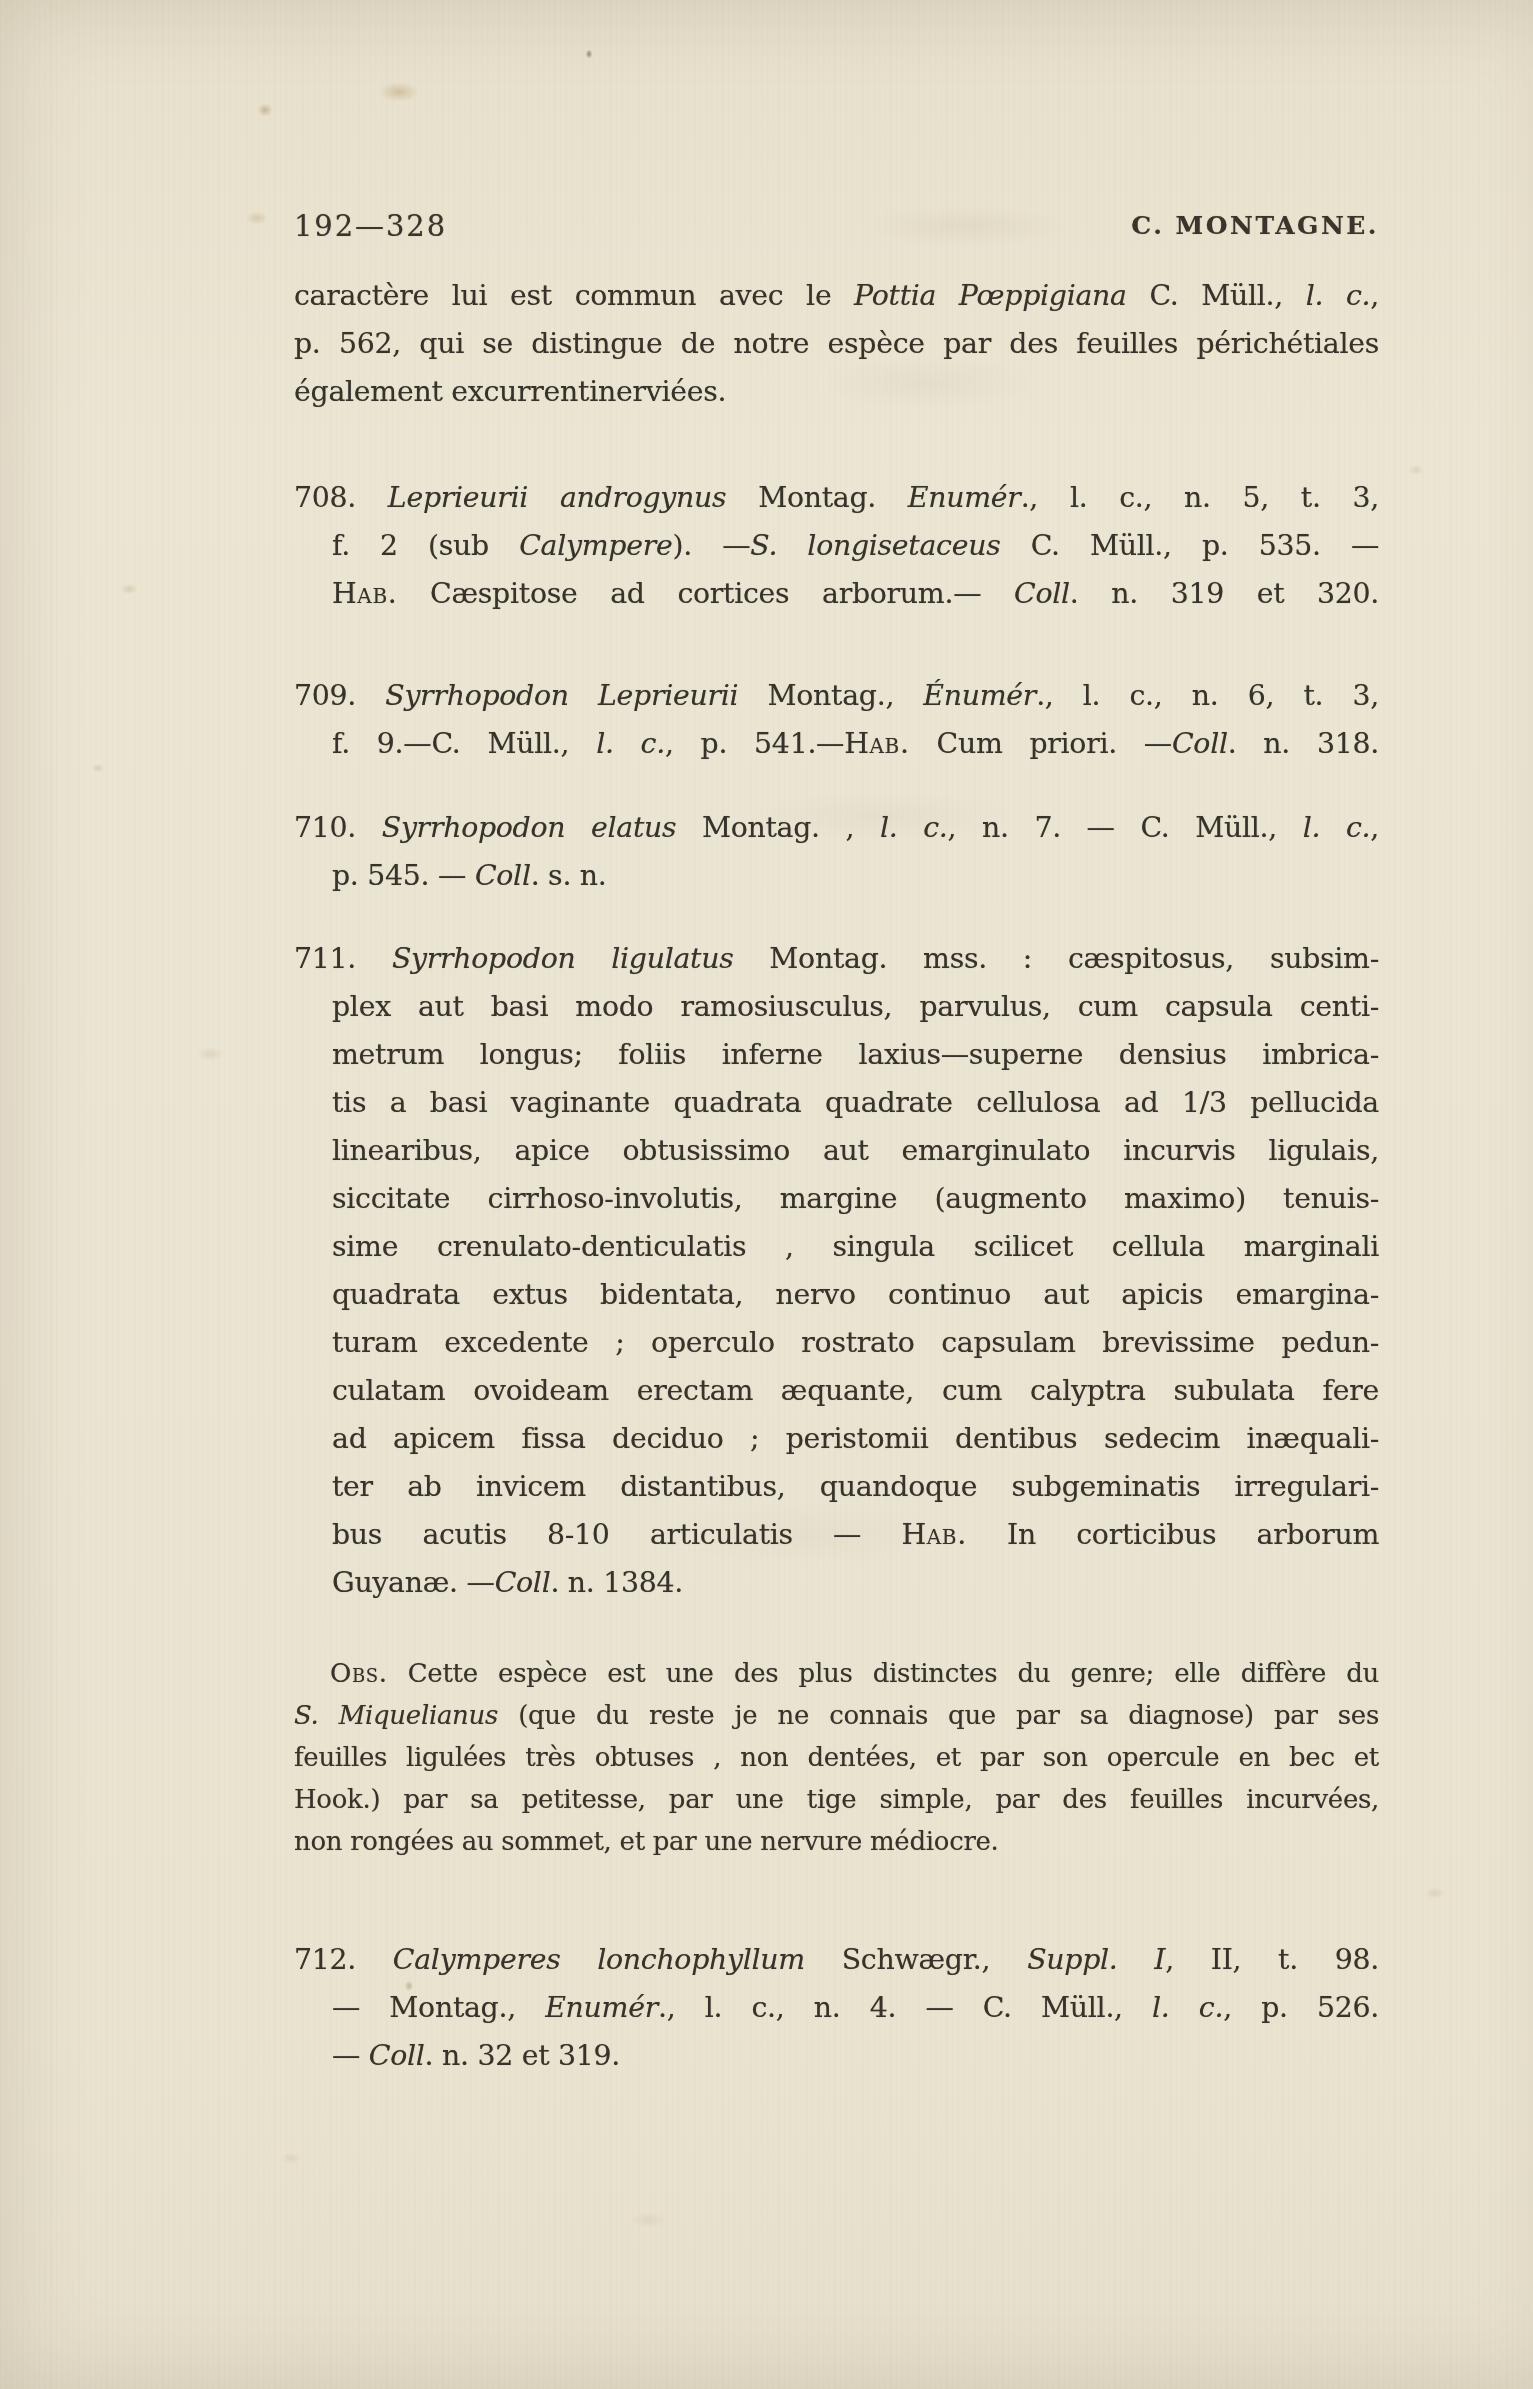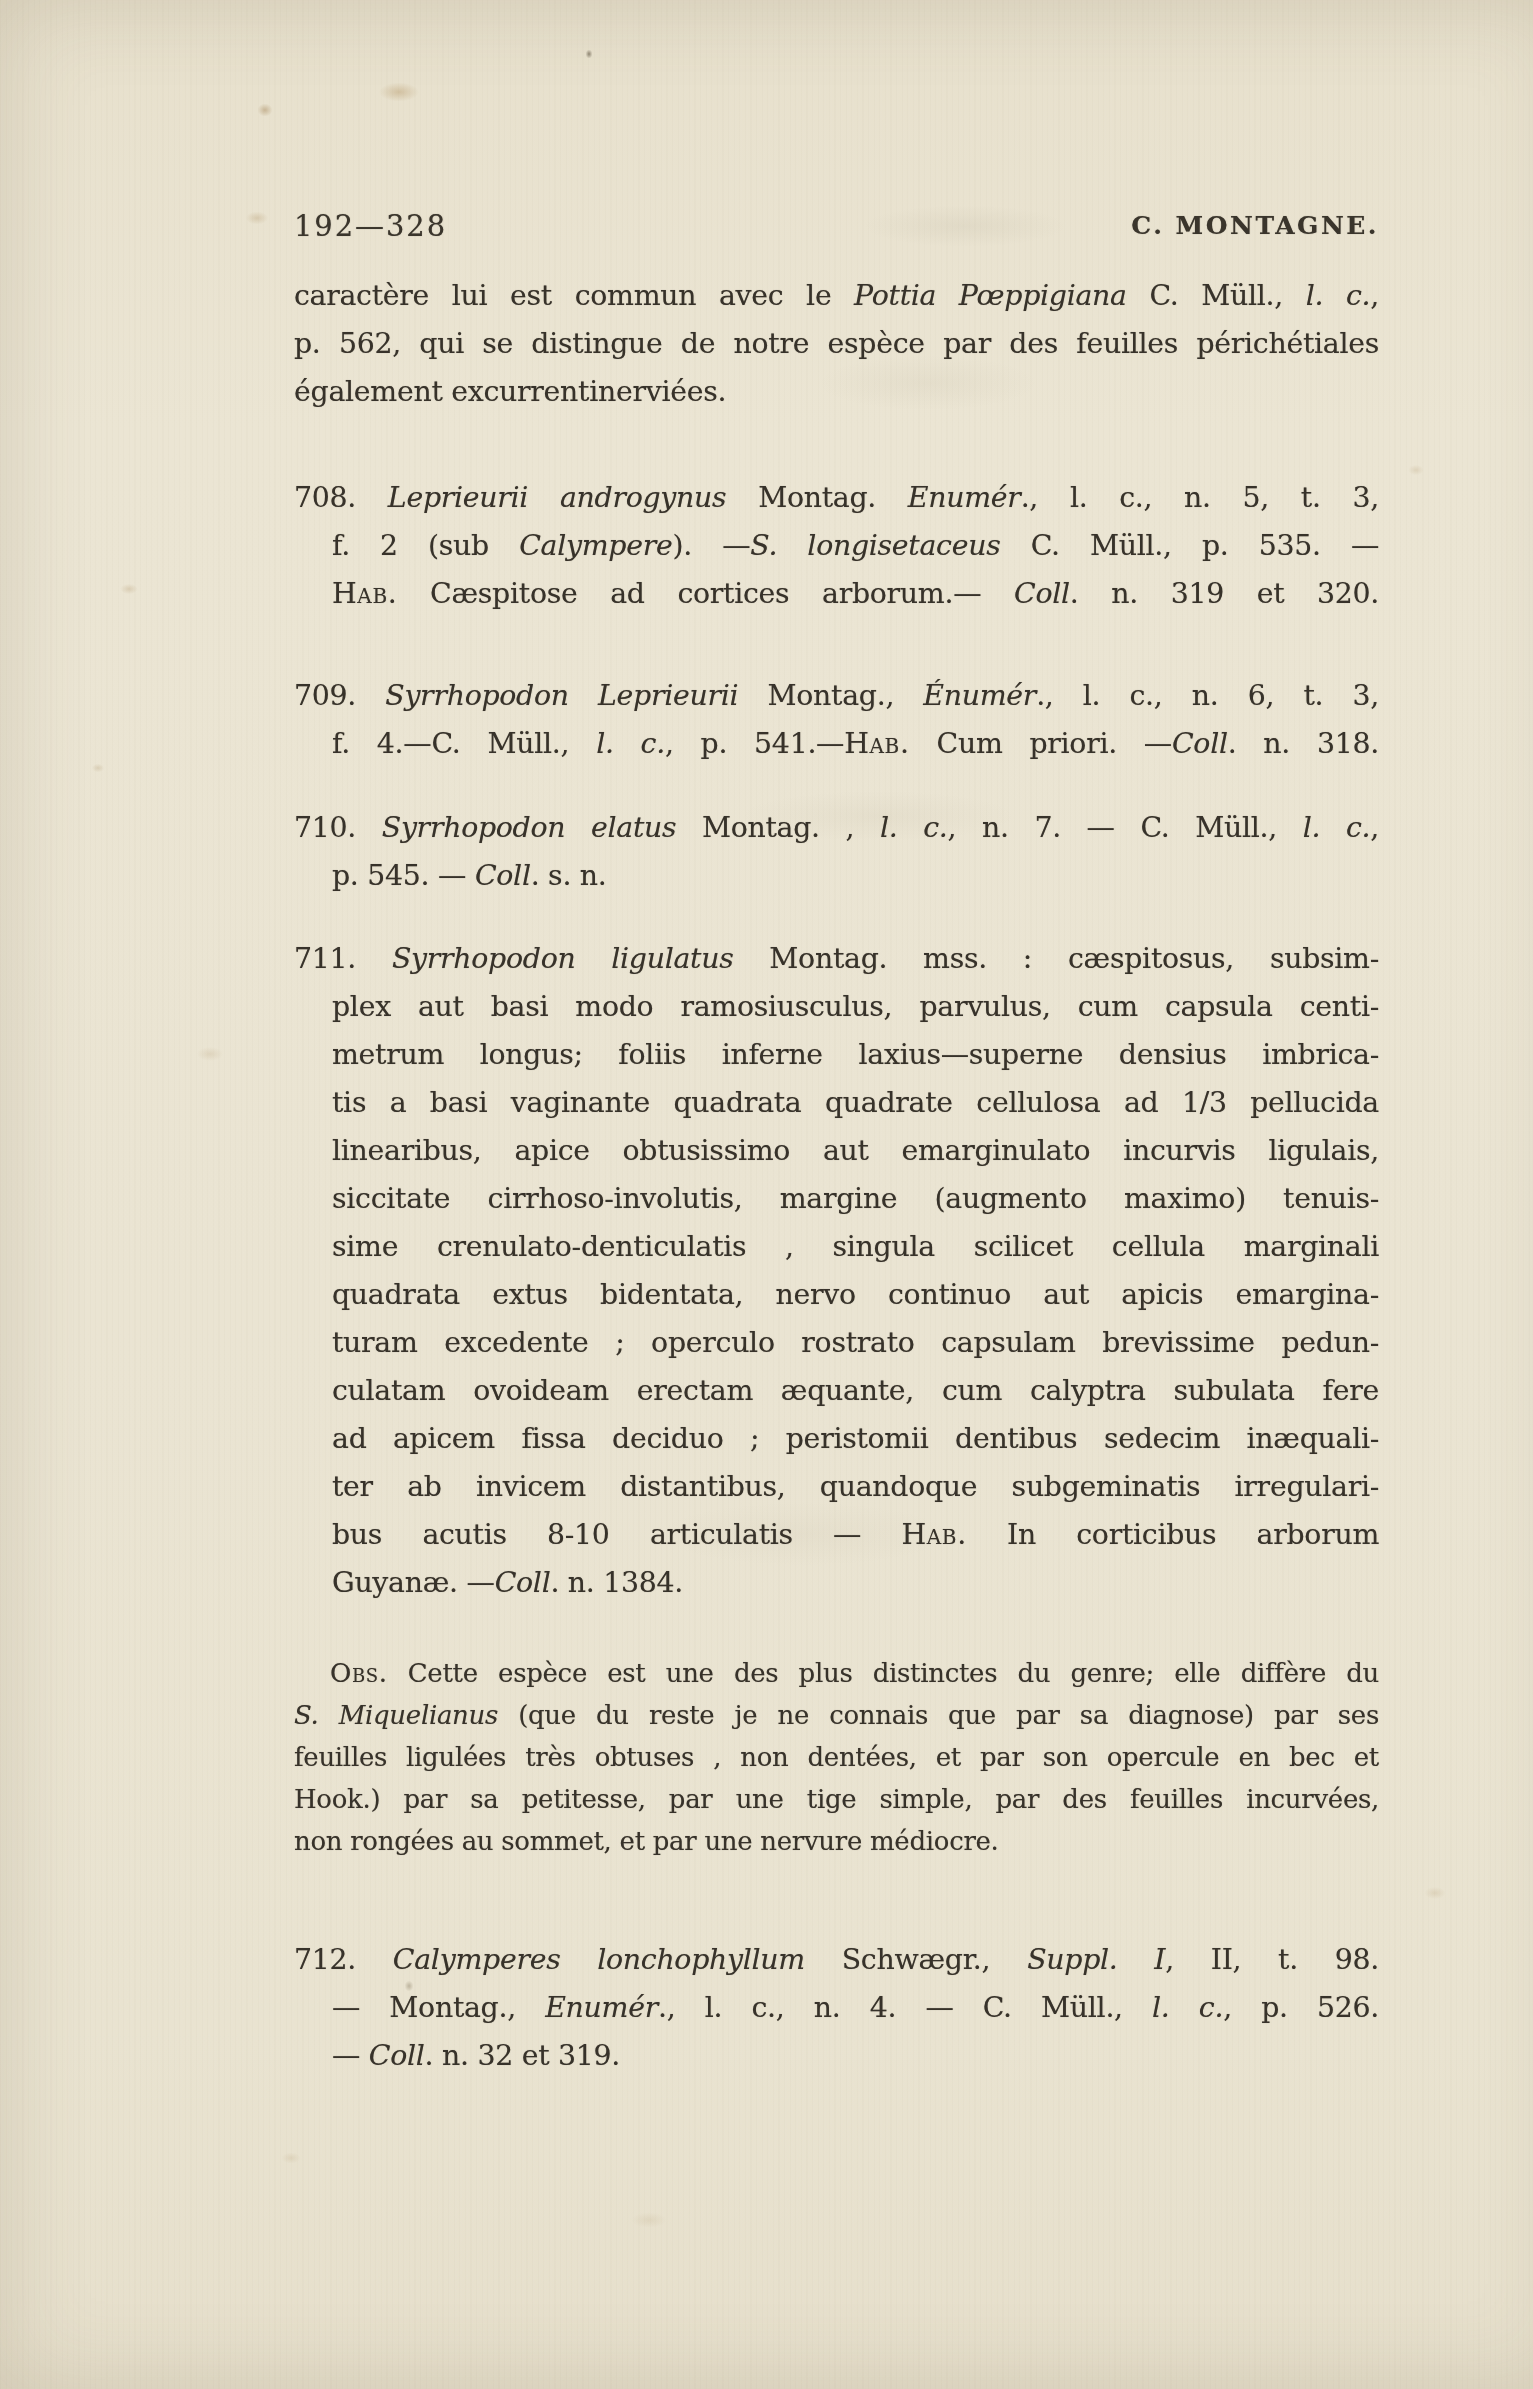--- a/index.html
+++ b/index.html
@@ -107,21 +107,21 @@
         <div class="line"><span class="seg-r">p. 562, qui se distingue de notre espèce par des feuilles périchétiales</span></div>
         <div class="line nj"><span class="seg-r">également excurrentinerviées.</span></div>
       </div>
       <div class="para entry-708">
         <div class="line"><span class="seg-r">708. </span><span class="seg-i">Leprieurii androgynus</span><span class="seg-r"> Montag. </span><span class="seg-i">Enumér</span><span class="seg-r">., l. c., n. 5, t. 3,</span></div>
         <div class="line cont"><span class="seg-r">f. 2 (sub </span><span class="seg-i">Calympere</span><span class="seg-r">). —</span><span class="seg-i">S. longisetaceus</span><span class="seg-r"> C. Müll., p. 535. —</span></div>
         <div class="line cont"><span class="seg-sc">Hab.</span><span class="seg-r"> Cæspitose ad cortices arborum.— </span><span class="seg-i">Coll</span><span class="seg-r">. n. 319 et 320.</span></div>
       </div>
       <div class="para entry-709">
         <div class="line"><span class="seg-r">709. </span><span class="seg-i">Syrrhopodon Leprieurii</span><span class="seg-r"> Montag., </span><span class="seg-i">Énumér</span><span class="seg-r">., l. c., n. 6, t. 3,</span></div>
-        <div class="line cont"><span class="seg-r">f. 4.—C. Müll., </span><span class="seg-i">l. c.</span><span class="seg-r">, p. 541.—</span><span class="seg-sc">Hab.</span><span class="seg-r"> Cum priori. —</span><span class="seg-i">Coll</span><span class="seg-r">. n. 318.</span></div>
+        <div class="line cont"><span class="seg-r">f. 9.—C. Müll., </span><span class="seg-i">l. c.</span><span class="seg-r">, p. 541.—</span><span class="seg-sc">Hab.</span><span class="seg-r"> Cum priori. —</span><span class="seg-i">Coll</span><span class="seg-r">. n. 318.</span></div>
       </div>
       <div class="para entry-710">
         <div class="line"><span class="seg-r">710. </span><span class="seg-i">Syrrhopodon elatus</span><span class="seg-r"> Montag. , </span><span class="seg-i">l. c.</span><span class="seg-r">, n. 7. — C. Müll., </span><span class="seg-i">l. c.</span><span class="seg-r">,</span></div>
         <div class="line nj cont"><span class="seg-r">p. 545. — </span><span class="seg-i">Coll</span><span class="seg-r">. s. n.</span></div>
       </div>
       <div class="para entry-711">
         <div class="line"><span class="seg-r">711. </span><span class="seg-i">Syrrhopodon ligulatus</span><span class="seg-r"> Montag. mss. : cæspitosus, subsim-</span></div>
         <div class="line cont"><span class="seg-r">plex aut basi modo ramosiusculus, parvulus, cum capsula centi-</span></div>
         <div class="line cont"><span class="seg-r">metrum longus; foliis inferne laxius—superne densius imbrica-</span></div>
         <div class="line cont"><span class="seg-r">tis a basi vaginante quadrata quadrate cellulosa ad 1/3 pellucida</span></div>

